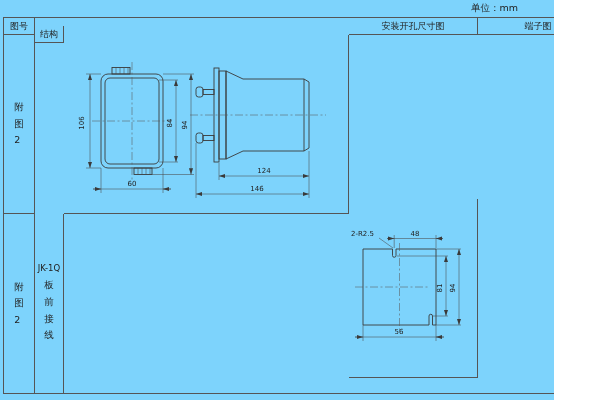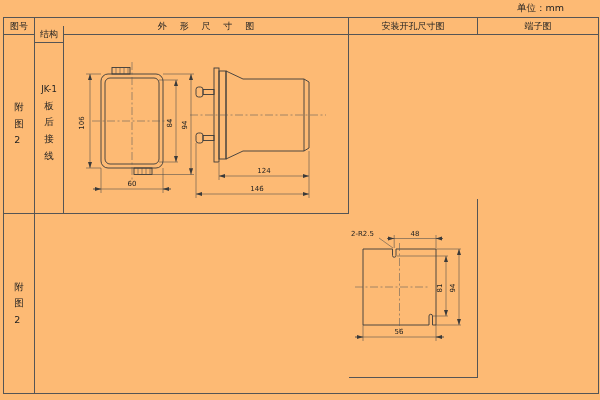--- a/index.html
+++ b/index.html
@@ -1,16 +1,16 @@
 <!DOCTYPE html>
 <html><head>
 <meta charset="utf-8">
 <style>
   html,body{margin:0;padding:0;background:#fff;}
-  #page{position:relative;width:600px;height:400px;background:#fdba74;
+  #page{position:relative;width:554px;height:400px;background:#7dd3fc;
         font-family:"DejaVu Sans","Liberation Sans",sans-serif;color:#222;overflow:hidden;}
   #unit{position:absolute;top:2px;right:36px;font-size:9.5px;color:#222;}
   #tbl{position:absolute;left:3px;top:17px;width:594px;height:375px;border:1px solid #555;}
   .c{position:absolute;box-sizing:border-box;border-right:1px solid #555;border-bottom:1px solid #555;}
   .noR{border-right:none;}
   .noB{border-bottom:none;}
   .hc{display:flex;align-items:center;justify-content:center;font-size:9px;color:#222;}
   .sp{letter-spacing:5px;text-indent:5px;}
   .vcell{display:flex;flex-direction:column;align-items:center;justify-content:center;font-size:9.5px;}
   .vtext{width:1em;line-height:1.75;text-align:left;word-break:break-all;}
@@ -33,30 +33,25 @@
   </defs>
 </svg>
 
 <div id="page">
   <div id="unit">单位：mm</div>
 
   <div id="tbl">
 
     <div class="c hc" style="left:0;top:0;width:31px;height:17px">图号</div>
     <div class="c hc" style="left:31px;top:8px;width:29px;height:17px">结构</div>
-    <div class="c hc sp" style="left:60px;top:0;width:285px;height:17px">外 形 尺 寸 图</div>
     <div class="c hc" style="left:345px;top:0;width:129px;height:17px">安装开孔尺寸图</div>
     <div class="c hc noR" style="left:474px;top:0;width:120px;height:17px">端子图</div>
 
     <div class="c vcell" style="left:0;top:17px;width:31px;height:179px">
       <div class="vtext">附图2</div>
-    </div>
-    <div class="c vcell" style="left:31px;top:17px;width:29px;height:179px">
-      <div class="model">JK-1</div>
-      <div class="vtext">板后接线</div>
     </div>
 
     <div class="c draw" style="left:60px;top:17px;width:285px;height:179px">
       <svg width="285" height="179" viewBox="0 0 285 179">
 
         <rect class="ln" x="37" y="39" width="62" height="94" rx="7"></rect>
         <rect class="ln" x="41" y="43" width="54" height="86" rx="5"></rect>
         <rect class="ln" x="48" y="32.5" width="18" height="6.5"></rect>
         <line class="dn" x1="52" y1="32.5" x2="52" y2="39"></line>
           <line class="dn" x1="56" y1="32.5" x2="56" y2="39"></line>
@@ -151,15 +146,19 @@
       
       
       
       
       
     </div>
 
     <div class="c vcell noB" style="left:0;top:196px;width:31px;height:179px">
       <div class="vtext">附图2</div>
     </div>
+    <div class="c vcell noB" style="left:31px;top:196px;width:29px;height:179px">
+      <div class="model">JK-1Q</div>
+      <div class="vtext">板前接线</div>
+    </div>
 
   </div>
 </div>
 
 </body></html>

